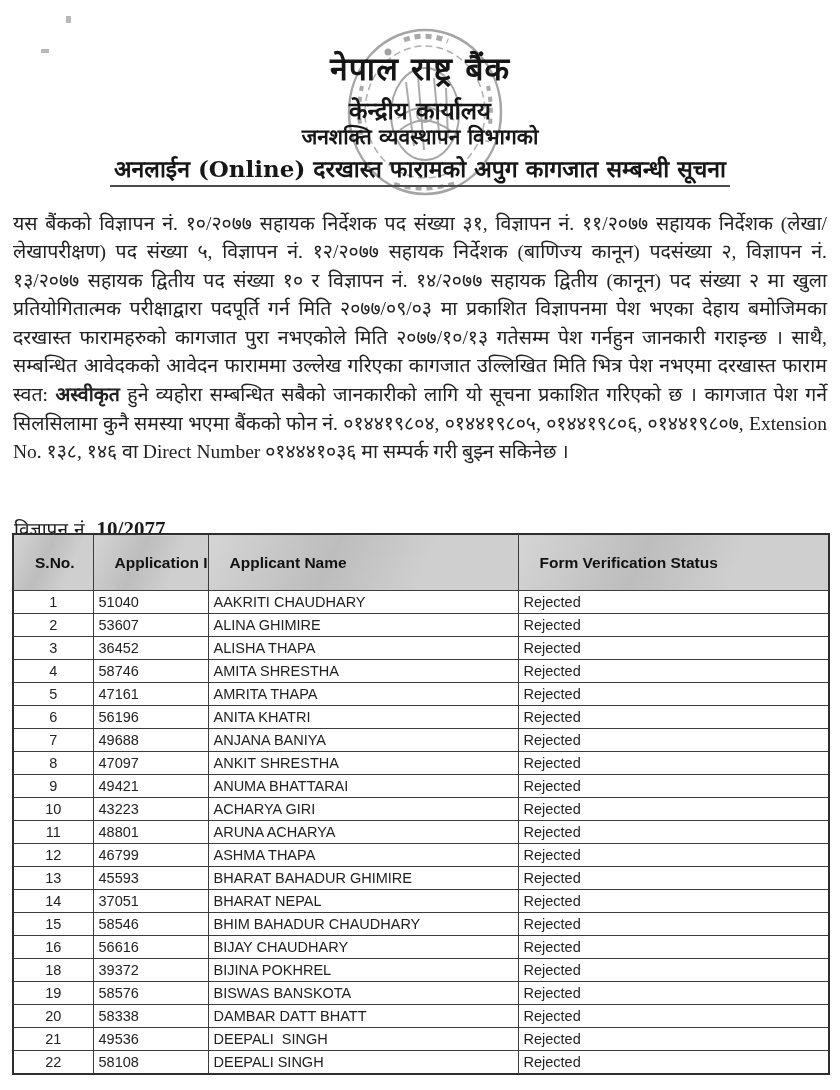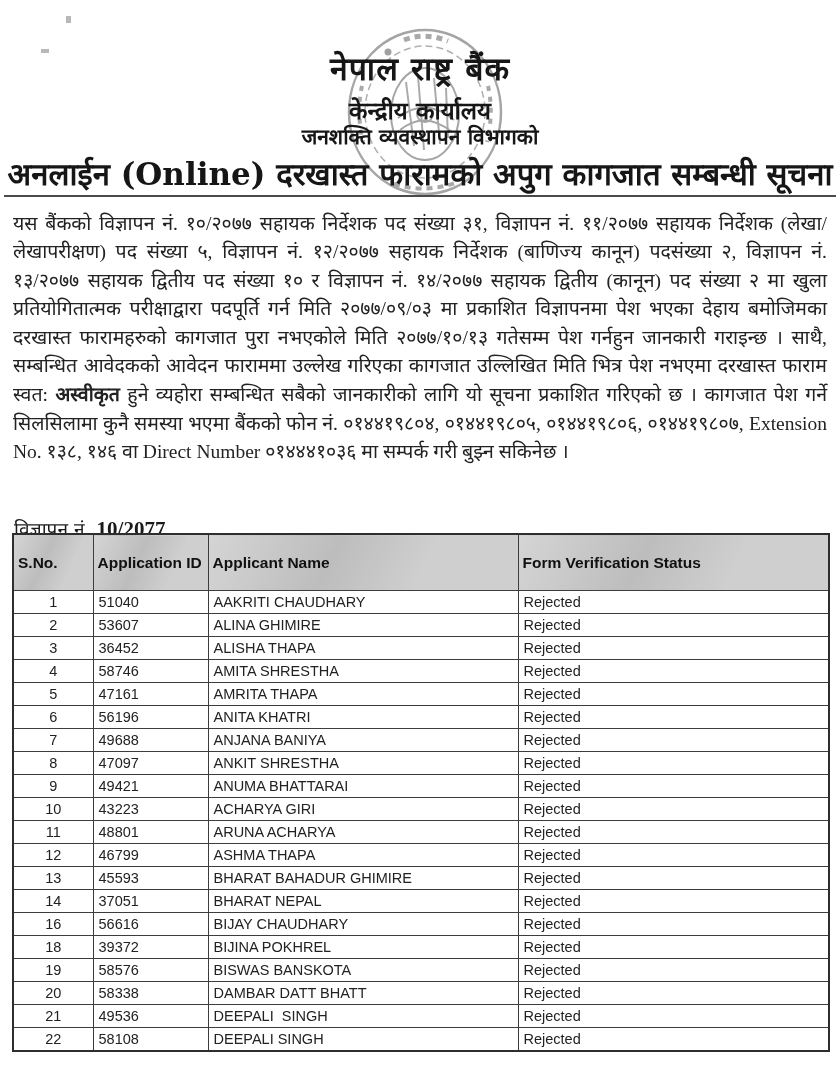--- a/index.html
+++ b/index.html
@@ -10,21 +10,21 @@
   }
   .speck{position:absolute;background:#9a9a9a;opacity:.7;}
   
   .seal{position:absolute;left:344px;top:26px;width:162px;height:172px;opacity:.8;}
   .hline{position:absolute;left:0;width:840px;text-align:center;
          font-family:"DejaVu Serif","Liberation Serif",serif;
          font-weight:bold;color:#161616;white-space:nowrap;}
   .bank-name{top:46px;font-size:32px;letter-spacing:1px;}
   .office{top:93px;font-size:24px;}
   .department{top:122px;font-size:21px;}
-  .notice-title{top:152px;font-size:31px;}
+  .notice-title{top:152px;font-size:23px;}
   .notice-title .ul{border-bottom:2px solid #4a4a4a;padding:0 4px 3px 4px;}
   
   .body-para{
     position:absolute;left:13px;top:190px;width:814px;
     font-family:Liberation Serif, serif;
     font-size:19.5px;line-height:28.6px;text-align:justify;color:#222;
   }
   .body-para .bold{font-weight:bold;}
   
   .adv-line{position:absolute;left:14px;top:516px;font-size:19px;
@@ -34,21 +34,21 @@
   table.apps{
     position:absolute;left:12px;top:533px;width:816px;
     border-collapse:collapse;table-layout:fixed;
     font-family:"Liberation Sans",sans-serif;
   }
   table.apps th,table.apps td{
     border:1.5px solid #3c3c3c;overflow:hidden;white-space:pre;
   }
   table.apps th{
     background:#c7c7c7;height:55px;font-size:15.5px;font-weight:bold;
-    text-align:left;vertical-align:middle;padding:0 0 0 4px;color:#111;
+    text-align:left;vertical-align:middle;padding:0 0 0 21px;color:#111;
     background-image:linear-gradient(115deg,rgba(255,255,255,.25) 0%,rgba(0,0,0,.05) 40%,rgba(255,255,255,.15) 70%);
   }
   table.apps td{height:22px;font-size:14.5px;padding:0 0 0 5px;color:#222;vertical-align:middle;}
   table.apps td.c-sno{text-align:center;padding:0;}
   col.c1{width:80px;}col.c2{width:115px;}col.c3{width:310px;}col.c4{width:311px;}
   table.apps{border:2px solid #2e2e2e;}
 </style>
 </head>
 <body>
 
@@ -179,20 +179,26 @@
       <td>BHARAT BAHADUR GHIMIRE</td>
       <td>Rejected</td>
     </tr>
         <tr>
       <td class="c-sno">14</td>
       <td>37051</td>
       <td>BHARAT NEPAL</td>
       <td>Rejected</td>
     </tr>
         <tr>
+      <td class="c-sno">15</td>
+      <td>58546</td>
+      <td>BHIM BAHADUR CHAUDHARY</td>
+      <td>Rejected</td>
+    </tr>
+        <tr>
       <td class="c-sno">16</td>
       <td>56616</td>
       <td>BIJAY CHAUDHARY</td>
       <td>Rejected</td>
     </tr>
         <tr>
       <td class="c-sno">18</td>
       <td>39372</td>
       <td>BIJINA POKHREL</td>
       <td>Rejected</td>

